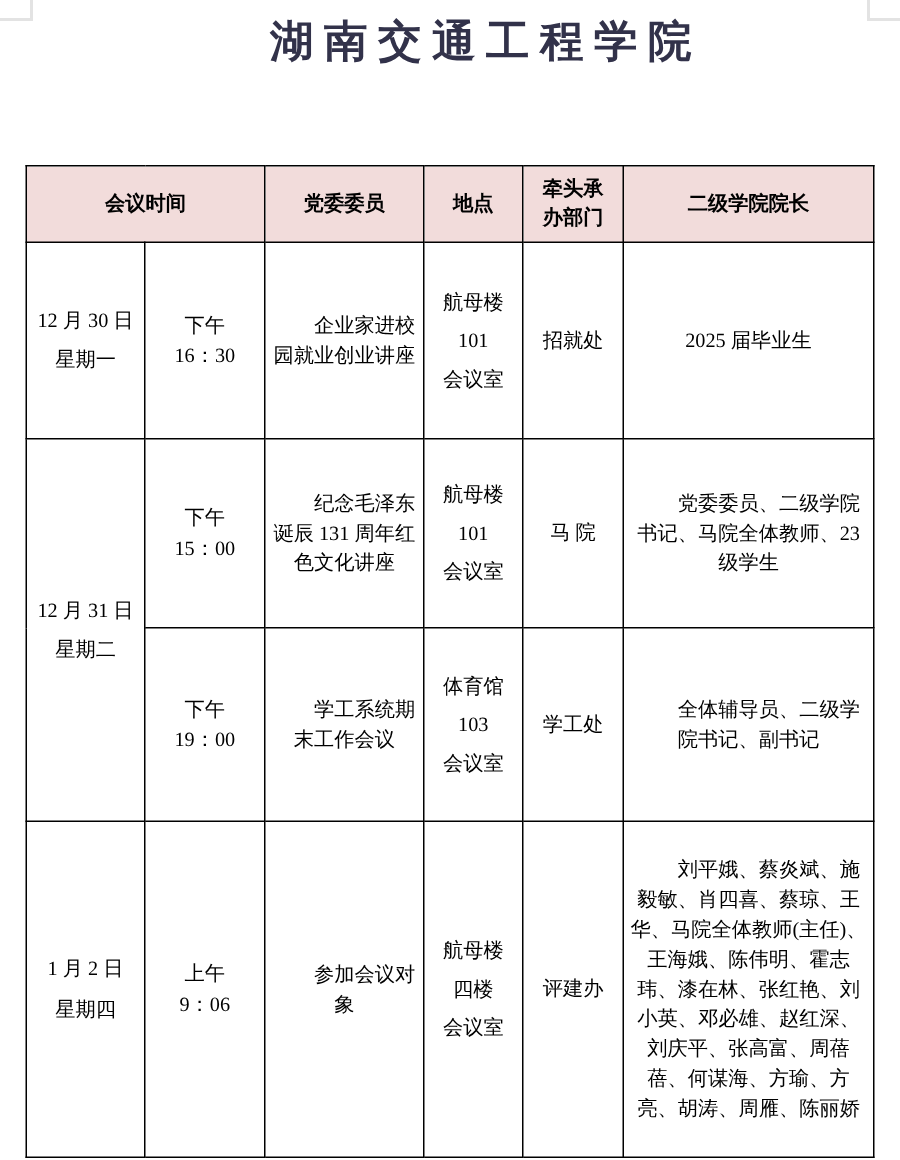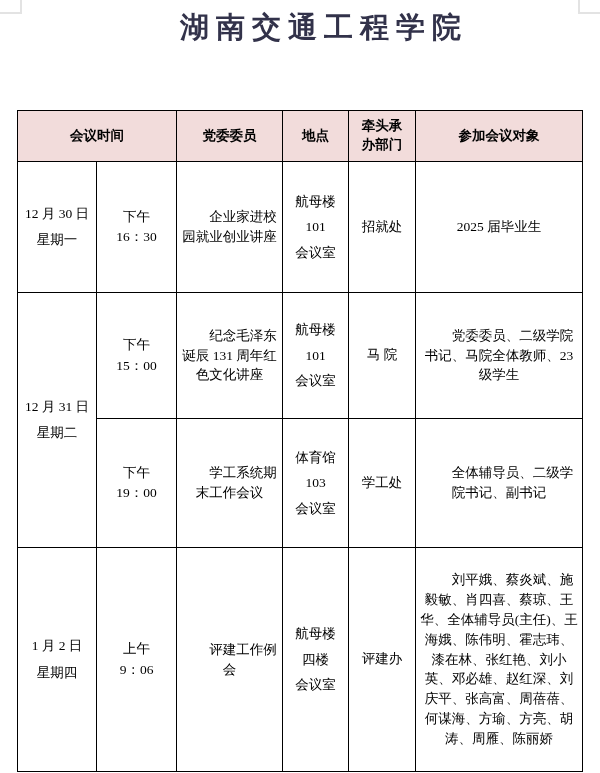--- a/index.html
+++ b/index.html
@@ -130,21 +130,21 @@
       <col style="width:67px">
       <col style="width:167px">
     </colgroup>
     <thead>
       <tr style="background:#f2dcdb;">
         <th colspan="2">会议时间</th>
         <th>党委委员</th>
         <th>地点</th>
         <th>牵头承
 办部门</th>
-        <th>参加会议对象</th>
+        <th>二级学院院长</th>
       </tr>
     </thead>
     <tbody>
       <tr class="r1">
         <td class="c-pre c-date">12 月 30 日
 星期一</td>
         <td class="c-pre c-time">下午
 16：30</td>
         <td class="c-just">企业家进校园就业创业讲座</td>
         <td class="c-pre c-loc">航母楼
@@ -173,23 +173,23 @@
 103
 会议室</td>
         <td class="c-dept">学工处</td>
         <td class="c-just">全体辅导员、二级学院书记、副书记</td>
       </tr>
       <tr class="r4">
         <td class="c-pre c-date">1 月 2 日
 星期四</td>
         <td class="c-pre c-time">上午
 9：06</td>
-        <td class="c-just">评建工作例会</td>
+        <td class="c-just">参加会议对象</td>
         <td class="c-pre c-loc">航母楼
 四楼
 会议室</td>
         <td class="c-dept">评建办</td>
-        <td class="c-just">刘平娥、蔡炎斌、施毅敏、肖四喜、蔡琼、王华、全体辅导员(主任)、王海娥、陈伟明、霍志玮、漆在林、张红艳、刘小英、邓必雄、赵红深、刘庆平、张高富、周蓓蓓、何谋海、方瑜、方亮、胡涛、周雁、陈丽娇</td>
+        <td class="c-just">刘平娥、蔡炎斌、施毅敏、肖四喜、蔡琼、王华、马院全体教师(主任)、王海娥、陈伟明、霍志玮、漆在林、张红艳、刘小英、邓必雄、赵红深、刘庆平、张高富、周蓓蓓、何谋海、方瑜、方亮、胡涛、周雁、陈丽娇</td>
       </tr>
     </tbody>
   </table>
 
 </div>
 
 </body></html>

